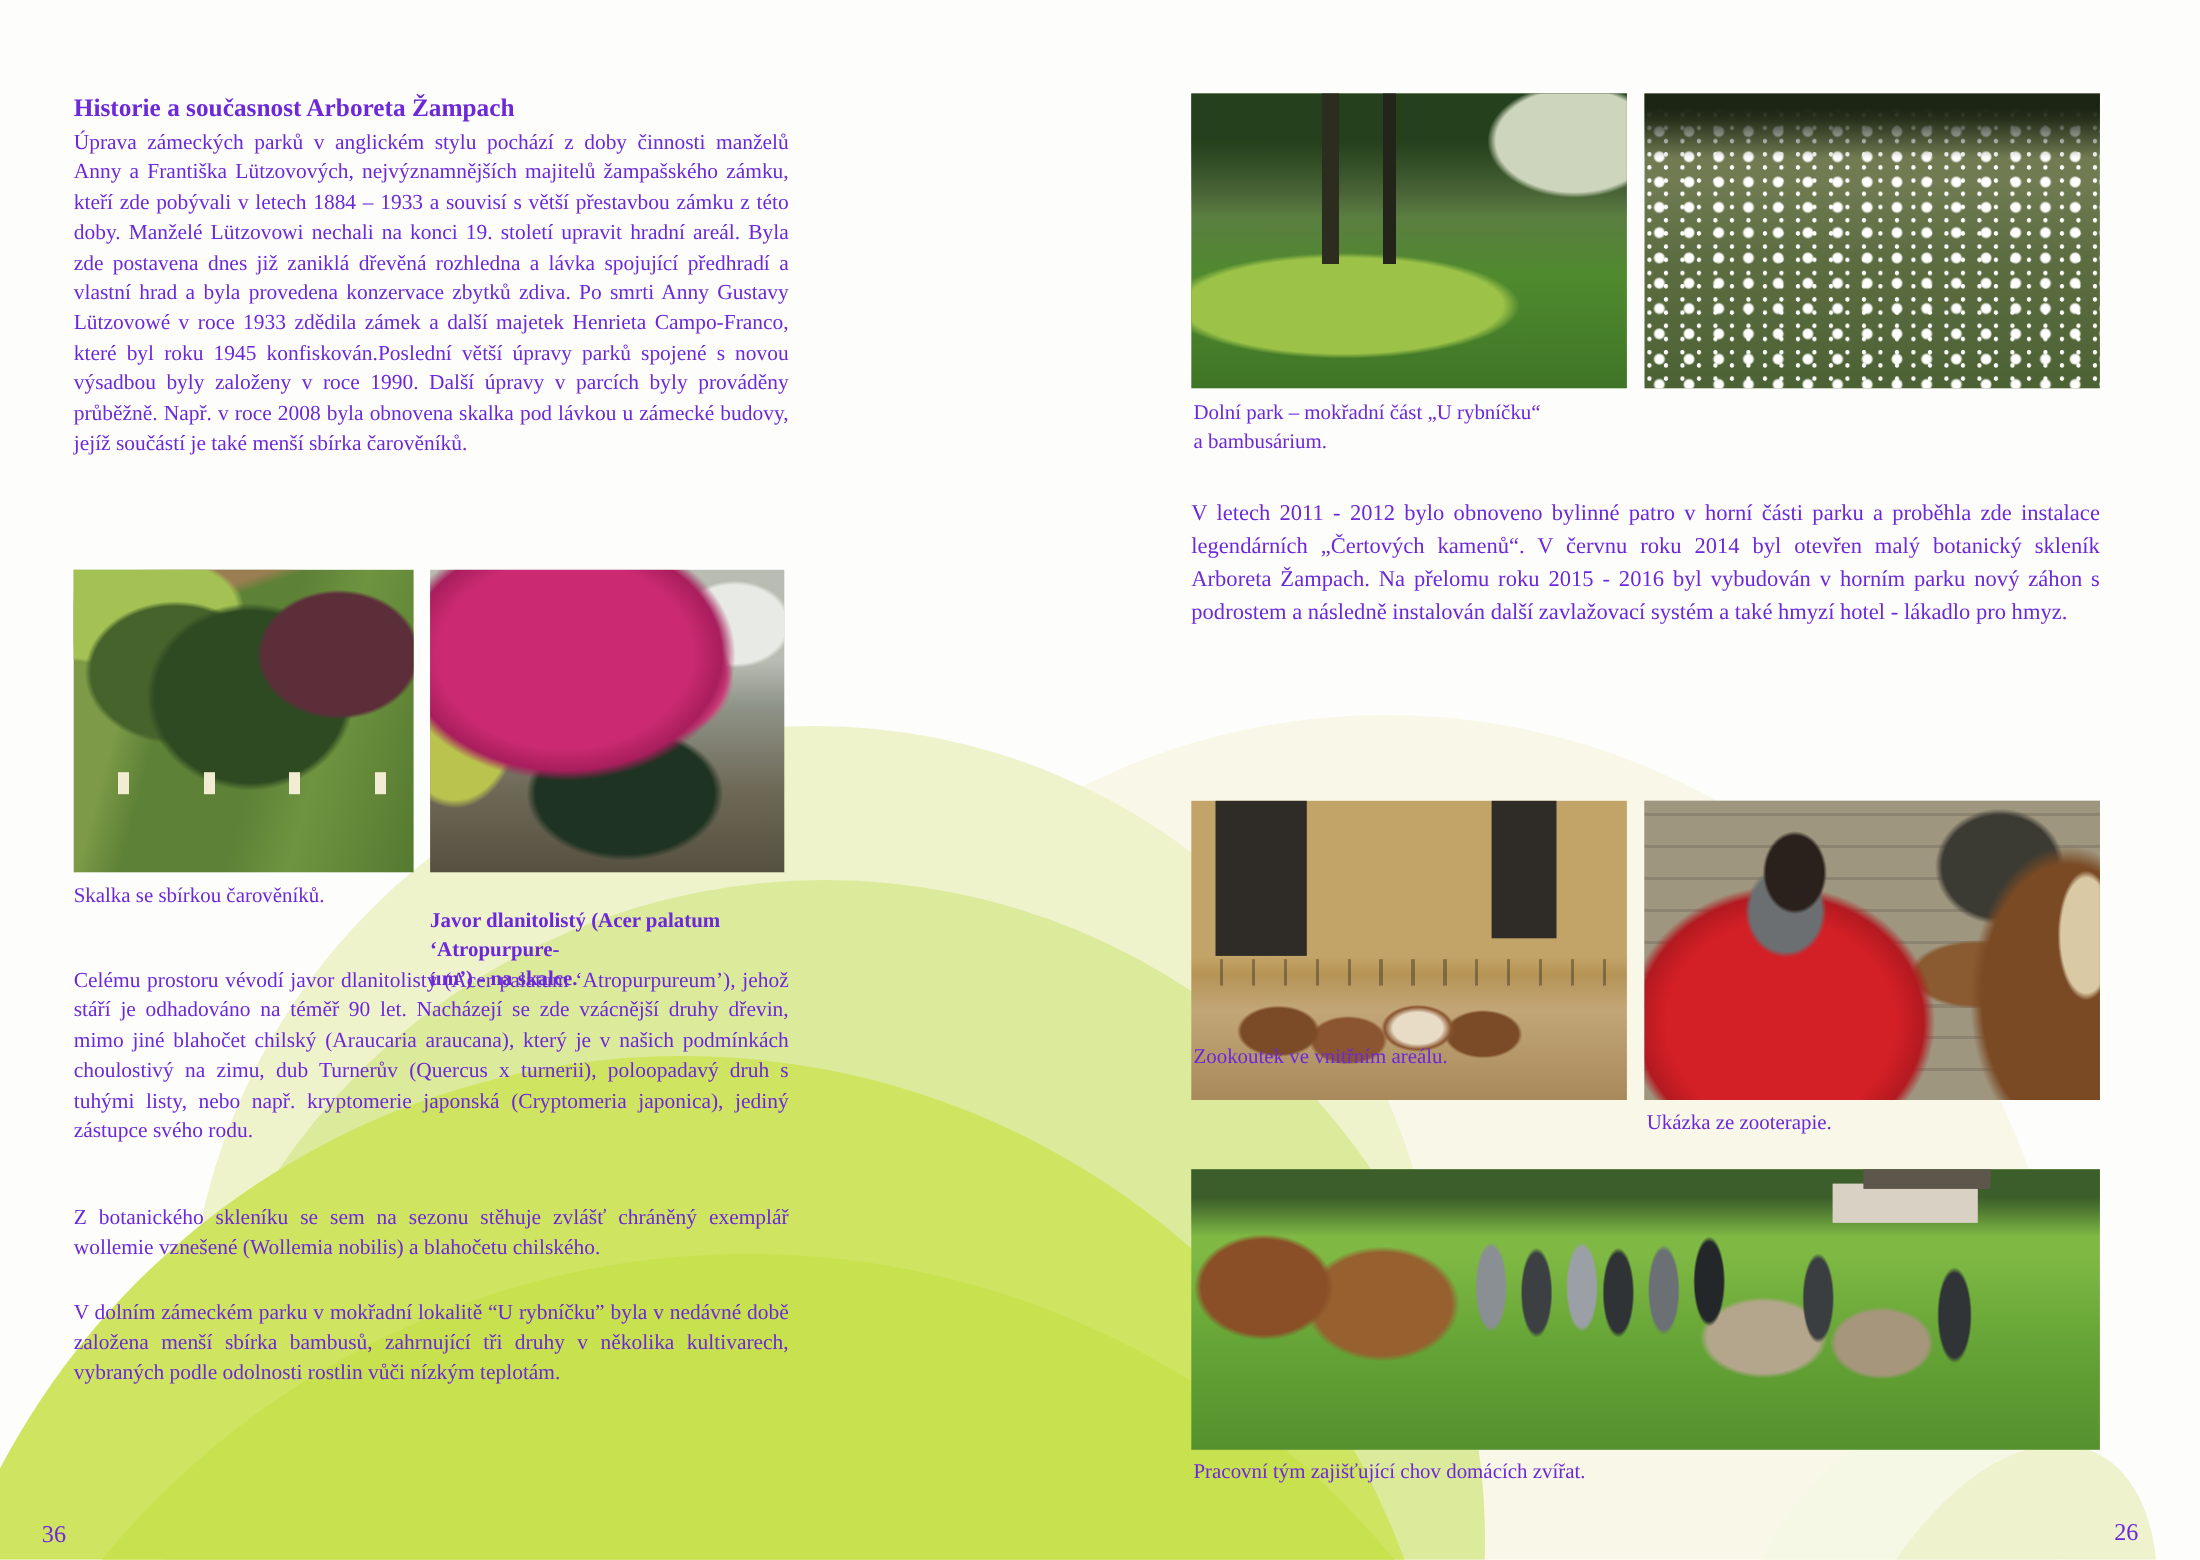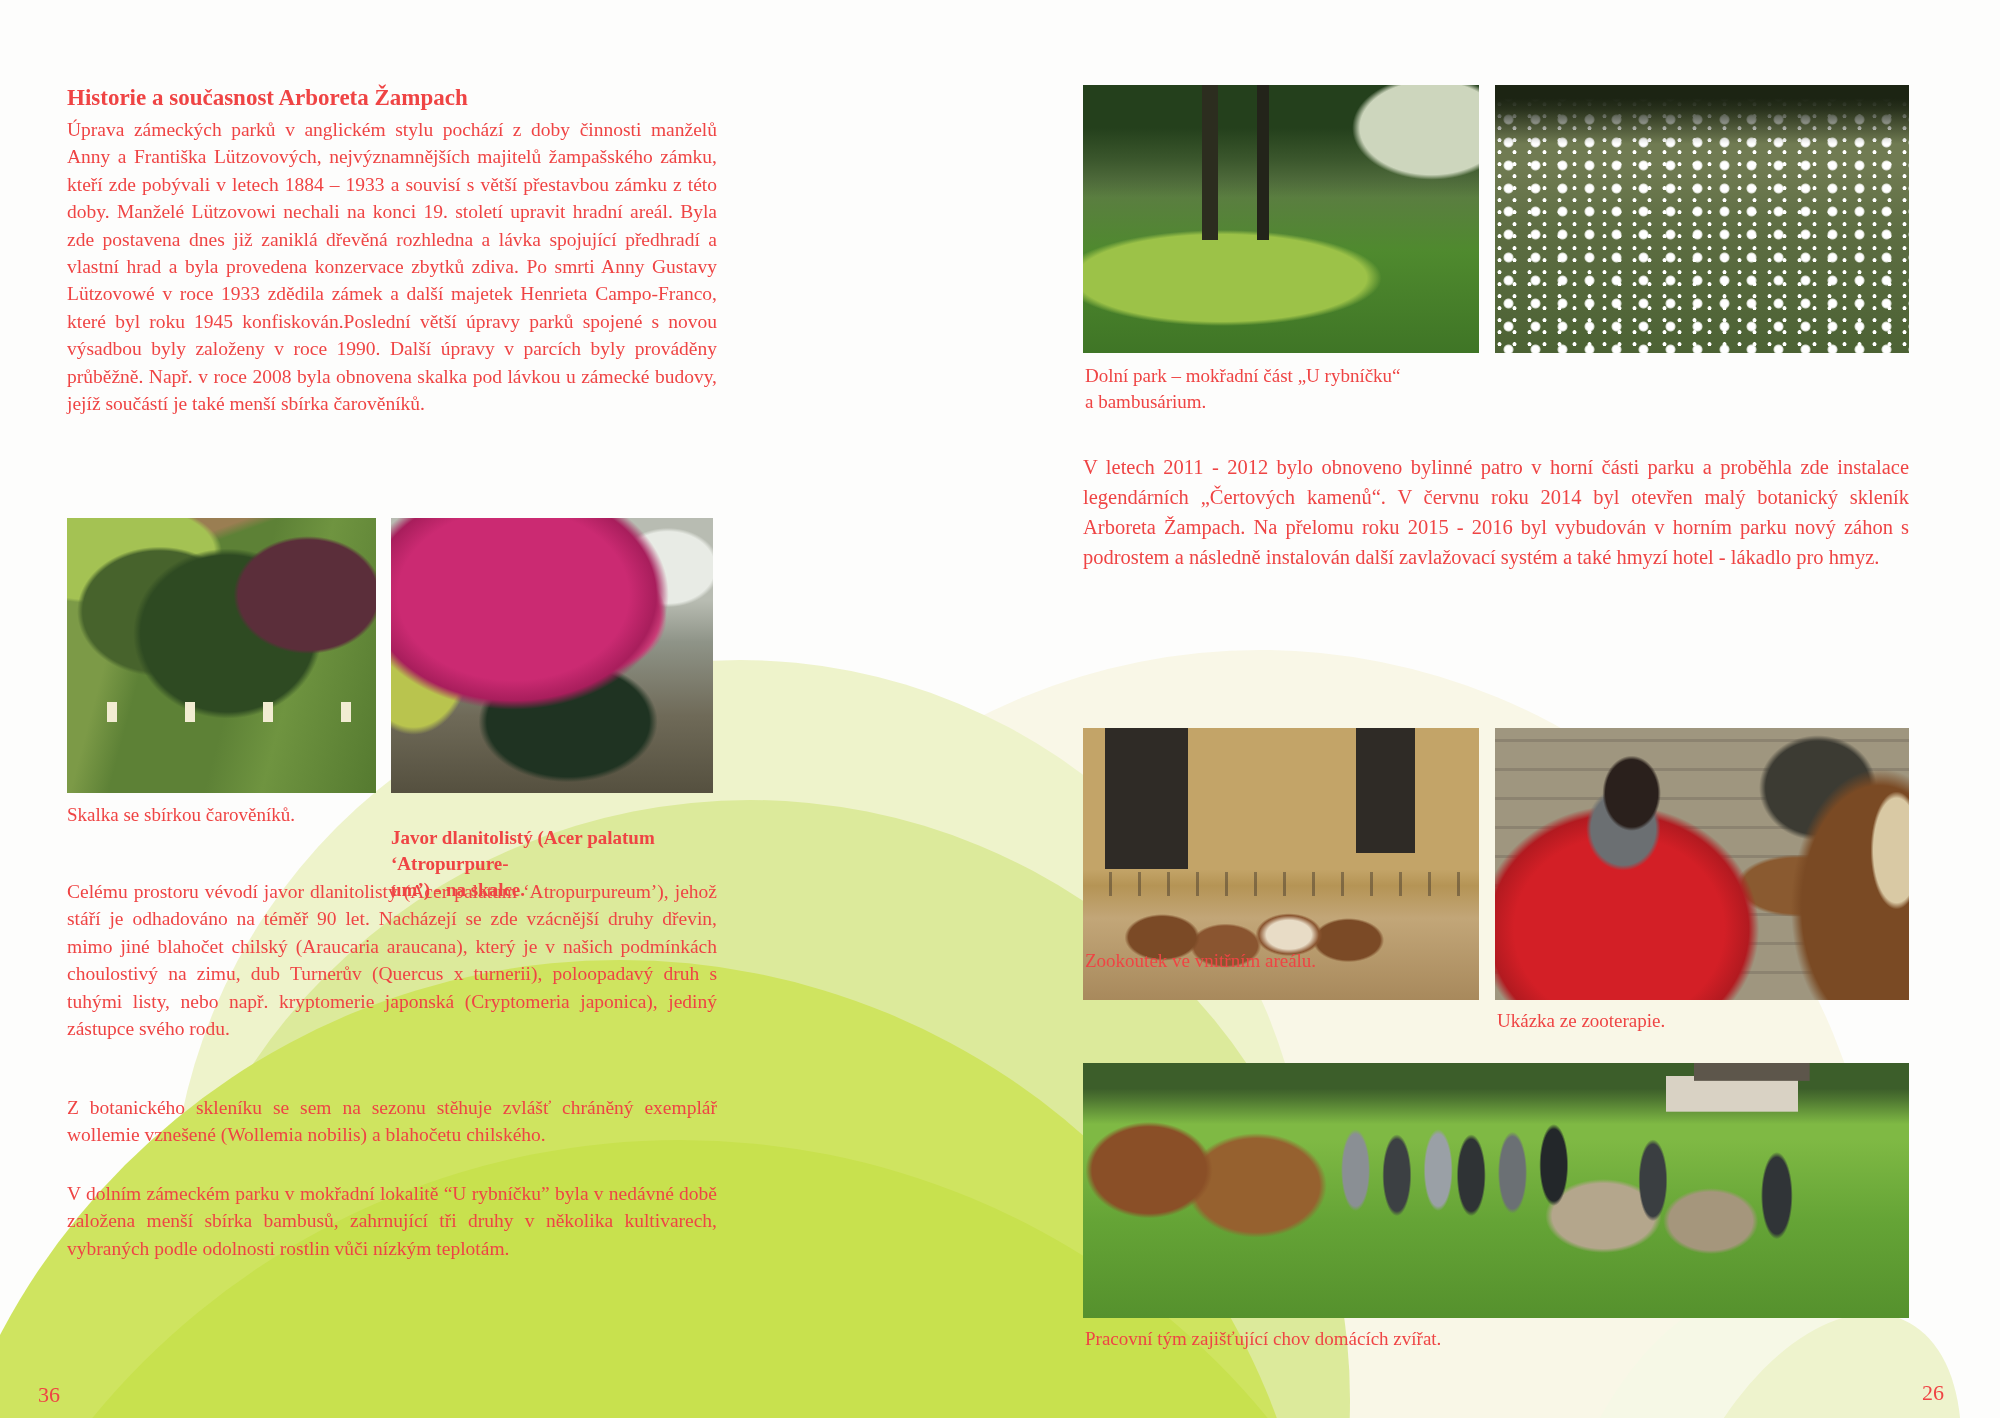--- a/index.html
+++ b/index.html
@@ -1,18 +1,18 @@
 <!DOCTYPE html>
 <html><head>
 <meta charset="utf-8">
 <style>
   html,body{margin:0;padding:0;background:#ffffff;}
   .spread{
     position:relative;width:2000px;height:1418px;overflow:hidden;
-    background:#fdfdfc;font-family:"Liberation Serif","DejaVu Serif",serif;color:#ef4444;
+    background:#fdfdfc;font-family:"Liberation Serif","DejaVu Serif",serif;color:#6d28d9;
   }
   
   .bg-shape{position:absolute;border-radius:50%;}
   .bg-cream   {left:640px;  top:650px;  width:1240px;height:1240px;background:#f9f7e7;}
   .bg-pale    {left:170px;  top:660px;  width:1140px;height:1140px;background:#eef3cb;}
   .bg-mid     {left:150px;  top:800px;  width:1200px;height:1200px;background:#dcea9b;}
   .bg-bright  {left:-80px;  top:960px;  width:1400px;height:1400px;background:#cfe460;}
   .bg-brighter{left:-80px;  top:1140px; width:1520px;height:1520px;background:#c8e14e;}
   .bg-wedge1{position:absolute;left:1560px;top:1280px;width:300px;height:520px;background:#f6f8e6;border-radius:50%;transform:rotate(18deg);}
   .bg-wedge2{position:absolute;left:1680px;top:1300px;width:260px;height:460px;background:#eef3cd;border-radius:50%;transform:rotate(24deg);}

